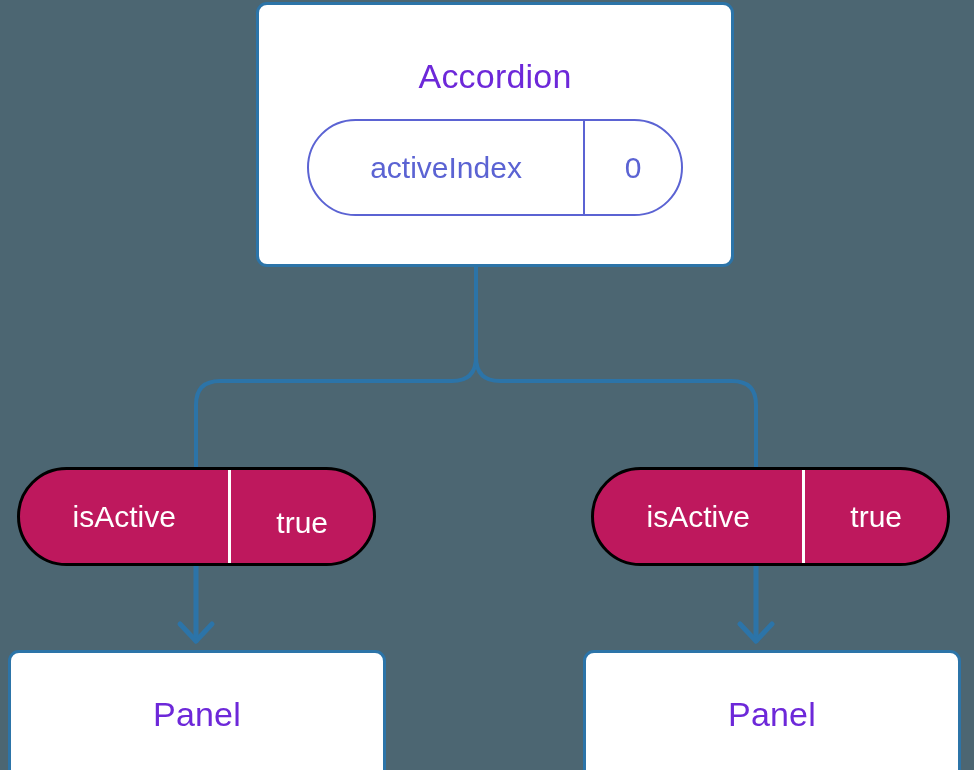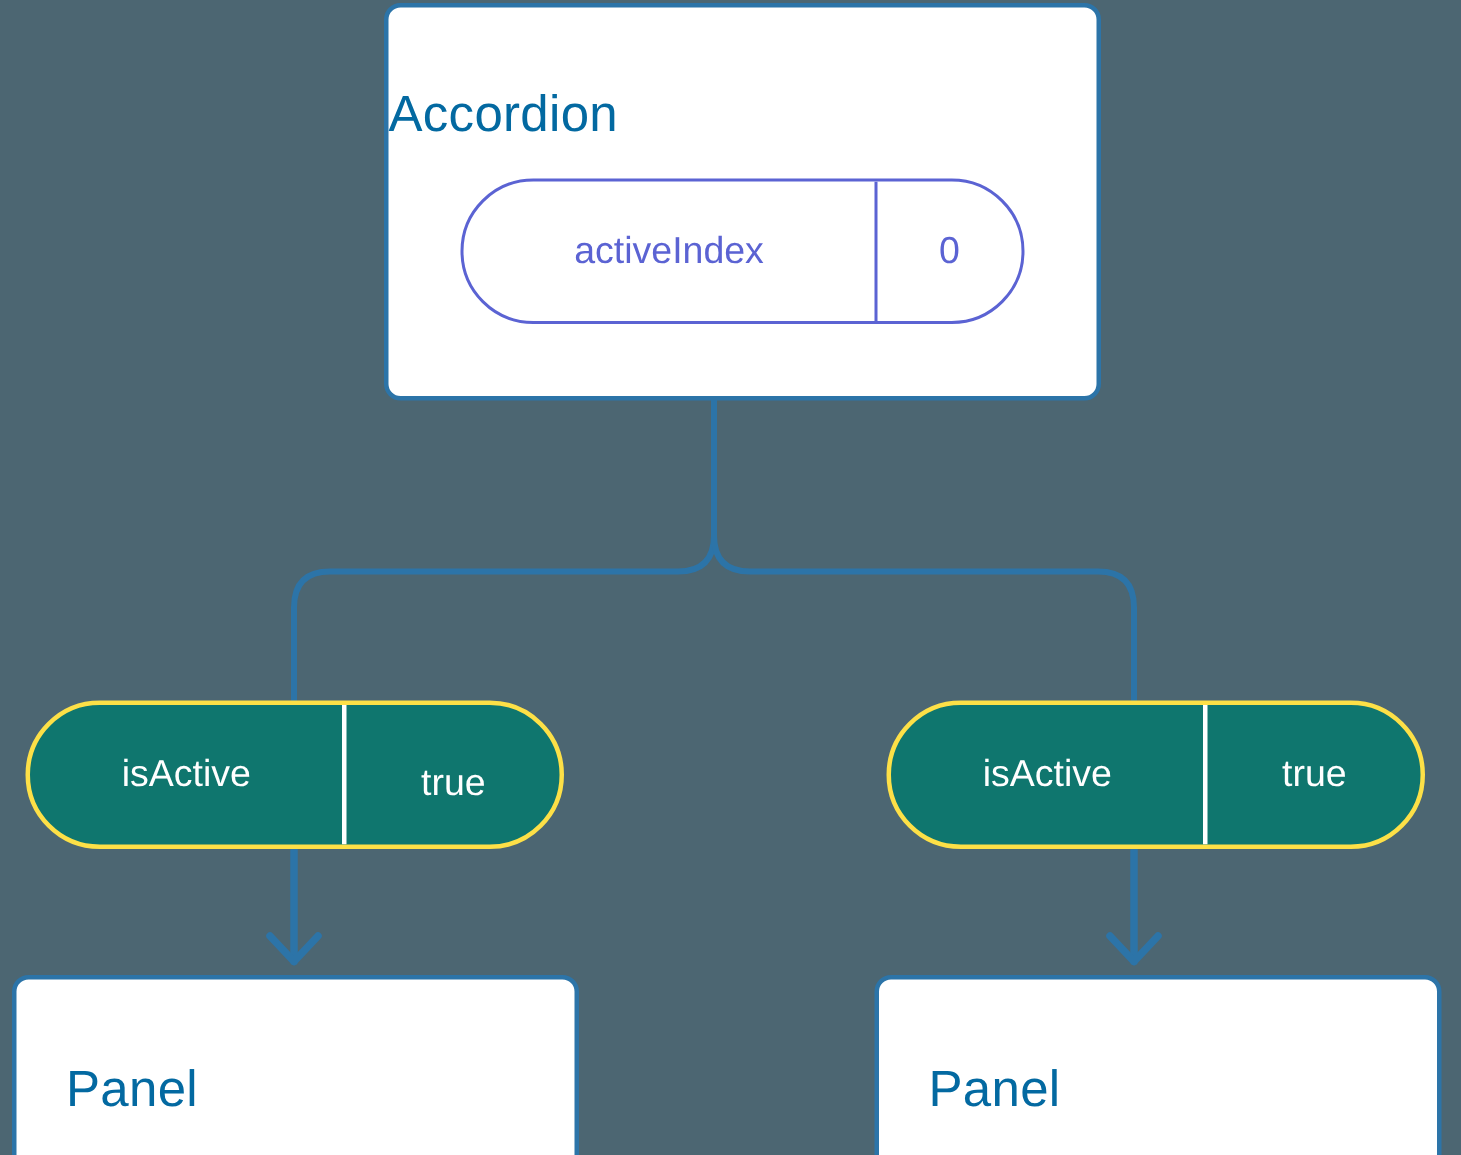--- a/index.html
+++ b/index.html
@@ -37,22 +37,22 @@
     position: absolute;
     background: #ffffff;
     border: 3px solid #2c74a8;
     border-radius: 11px;
     box-sizing: border-box;
   }
   .comp-title {
     position: absolute;
     left: 0;
     width: 100%;
-    text-align: left;
-    color: #0369a1;
+    text-align: center;
+    color: #6d28d9;
     font-size: 34px;
     font-weight: 400;
     letter-spacing: 0.2px;
     line-height: 1;
   }
 
   
   #accordion-box {
     left: 256px;
     top: 2px;
@@ -65,38 +65,37 @@
 
   
   .panel-box {
     top: 650px;
     width: 378px;
     height: 135px;
   }
   #panel-left-box  { left: 8px; }
   #panel-right-box { left: 583px; }
   .panel-title {
-    top: 56px;
-    padding-left: 33px;
+    top: 44px;
   }
 
   
   .pill {
     position: absolute;
     box-sizing: border-box;
     display: flex;
     align-items: stretch;
     border-radius: 999px;
     overflow: hidden;
   }
   .pill-key, .pill-val {
     display: flex;
     align-items: center;
     justify-content: center;
-    font-size: 25px;
+    font-size: 30px;
     font-weight: 400;
     line-height: 1;
     box-sizing: border-box;
     white-space: nowrap;
   }
 
   
   .pill-outline {
     background: #ffffff;
     border: 2px solid #5b63d3;
@@ -104,22 +103,22 @@
   .pill-outline .pill-key {
     color: #5b63d3;
     border-right: 2px solid #5b63d3;
   }
   .pill-outline .pill-val {
     color: #5b63d3;
   }
 
   
   .pill-filled {
-    background: #0f766e;
-    border: 3px solid #fde047;
+    background: #be185d;
+    border: 3px solid #000000;
   }
   .pill-filled .pill-key {
     color: #ffffff;
     border-right: 3px solid #ffffff;
   }
   .pill-filled .pill-val {
     color: #ffffff;
   }
 
   #state-pill {

